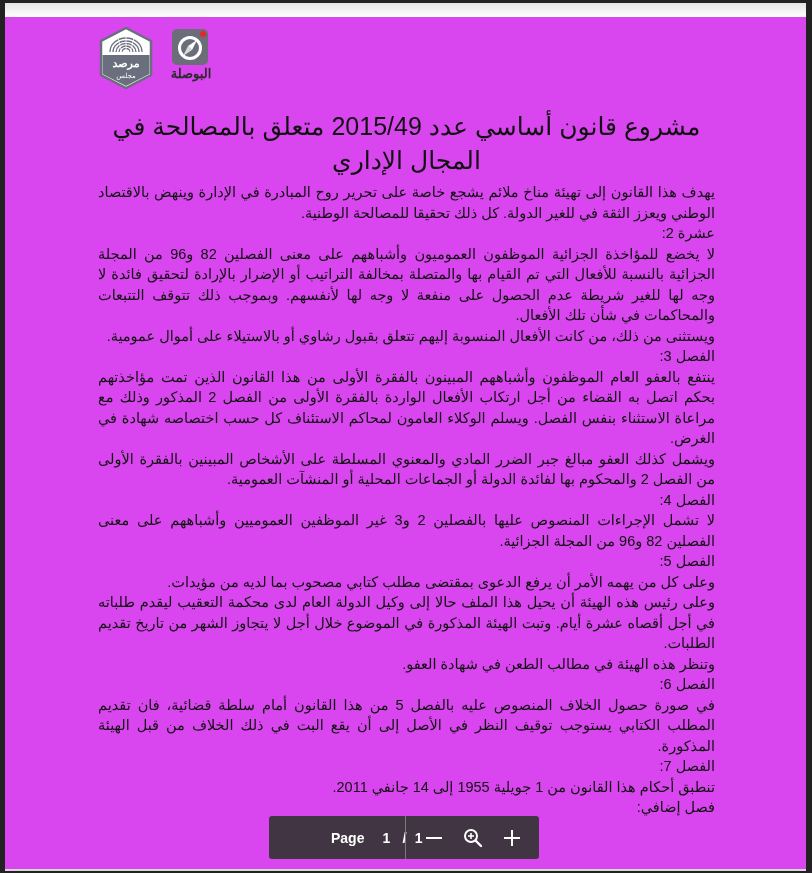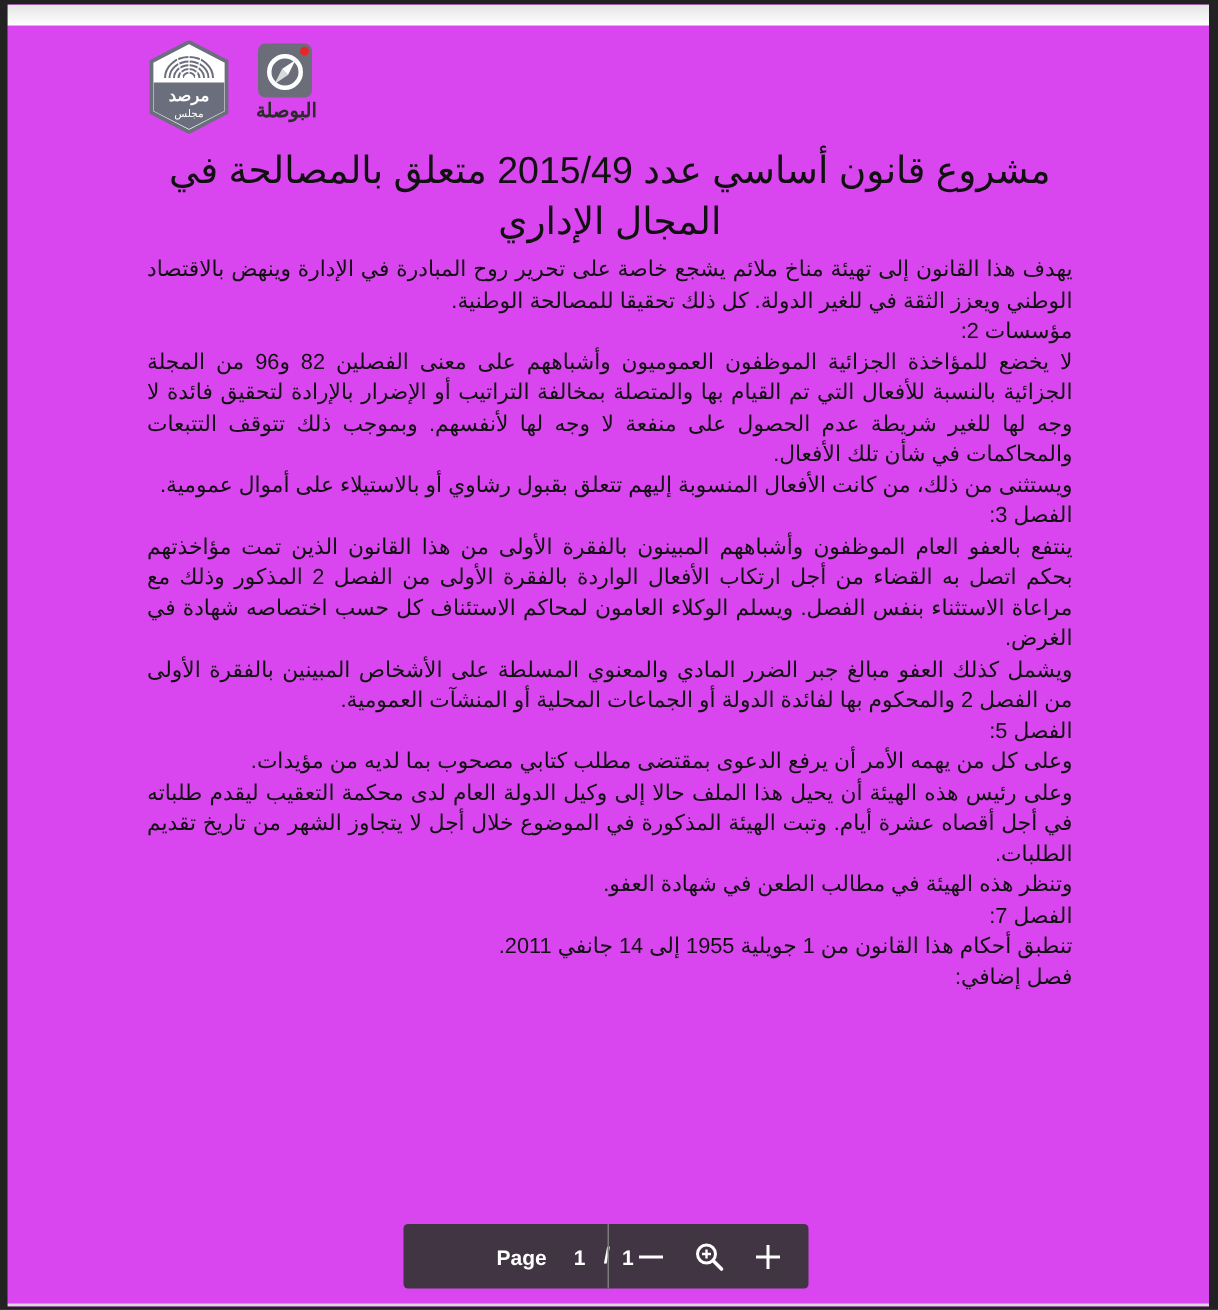--- a/index.html
+++ b/index.html
@@ -93,21 +93,21 @@
       left: 93px;
       top: 94px;
       width: 617px;
       direction: rtl;
       color: #111111;
     }
     .doc-title {
       text-align: center;
       font-size: 25px;
       line-height: 34px;
-      margin: 0 0 5px 0;
+      margin: 12px 0 5px 0;
       font-weight: normal;
       color: #111;
     }
     .article-head {
       font-size: 14.5px;
       line-height: 20.5px;
       text-align: right;
     }
     .para {
       font-size: 14.5px;
@@ -227,39 +227,47 @@
     </div>
 
     <div class="doc">
       <h1 class="doc-title">مشروع قانون أساسي عدد 2015/49 متعلق بالمصالحة في المجال الإداري</h1>
 
       <div>
         <div class="para">يهدف هذا القانون إلى تهيئة مناخ ملائم يشجع خاصة على تحرير روح المبادرة في الإدارة وينهض بالاقتصاد الوطني ويعزز الثقة في للغير الدولة.  كل ذلك تحقيقا للمصالحة الوطنية.</div>
       </div>
 
       <div>
-        <div class="article-head">مؤسسات 2:</div>
+        <div class="article-head">عشرة 2:</div>
         <div class="para">لا يخضع للمؤاخذة الجزائية الموظفون العموميون وأشباههم على معنى الفصلين 82 و96 من المجلة الجزائية بالنسبة للأفعال التي تم القيام بها والمتصلة بمخالفة التراتيب أو الإضرار بالإرادة لتحقيق فائدة لا وجه لها للغير شريطة عدم الحصول على منفعة لا وجه لها لأنفسهم. وبموجب ذلك تتوقف التتبعات والمحاكمات في شأن تلك الأفعال.</div>
         <div class="para">ويستثنى من ذلك، من كانت الأفعال المنسوبة إليهم تتعلق بقبول رشاوي أو بالاستيلاء على أموال عمومية.</div>
       </div>
 
       <div>
         <div class="article-head">الفصل 3:</div>
         <div class="para">ينتفع بالعفو العام الموظفون وأشباههم المبينون بالفقرة الأولى من هذا القانون الذين تمت مؤاخذتهم بحكم اتصل به القضاء من أجل ارتكاب الأفعال الواردة بالفقرة الأولى من الفصل 2 المذكور وذلك مع مراعاة الاستثناء بنفس الفصل. ويسلم الوكلاء العامون لمحاكم الاستئناف كل حسب اختصاصه شهادة في الغرض.</div>
         <div class="para">ويشمل كذلك العفو مبالغ جبر الضرر المادي والمعنوي المسلطة على الأشخاص المبينين بالفقرة الأولى من الفصل 2 والمحكوم بها لفائدة الدولة أو الجماعات المحلية أو المنشآت العمومية.</div>
       </div>
 
+      <div>
+        <div class="article-head">الفصل 4:</div>
+        <div class="para">لا تشمل الإجراءات المنصوص عليها بالفصلين 2 و3 غير الموظفين العموميين وأشباههم على معنى الفصلين 82 و96 من المجلة الجزائية.</div>
+      </div>
 
       <div>
         <div class="article-head">الفصل 5:</div>
         <div class="para">وعلى كل من يهمه الأمر أن يرفع الدعوى بمقتضى مطلب كتابي مصحوب بما لديه من مؤيدات.</div>
         <div class="para">وعلى رئيس هذه الهيئة أن يحيل هذا الملف حالا إلى وكيل الدولة العام لدى محكمة التعقيب ليقدم طلباته في أجل أقصاه عشرة أيام. وتبت الهيئة المذكورة في الموضوع خلال أجل لا يتجاوز الشهر من تاريخ تقديم الطلبات.</div>
         <div class="para">وتنظر هذه الهيئة في مطالب الطعن في شهادة العفو.</div>
       </div>
 
+      <div>
+        <div class="article-head">الفصل 6:</div>
+        <div class="para">في صورة حصول الخلاف المنصوص عليه بالفصل 5 من هذا القانون أمام سلطة قضائية، فان تقديم المطلب الكتابي يستوجب توقيف النظر في الأصل إلى أن يقع البت في ذلك الخلاف من قبل الهيئة المذكورة.</div>
+      </div>
 
       <div>
         <div class="article-head">الفصل 7:</div>
         <div class="para">تنطبق أحكام هذا القانون من 1 جويلية 1955 إلى 14 جانفي 2011.</div>
       </div>
 
       <div>
         <div class="article-head">فصل إضافي:</div>
 
       </div>

